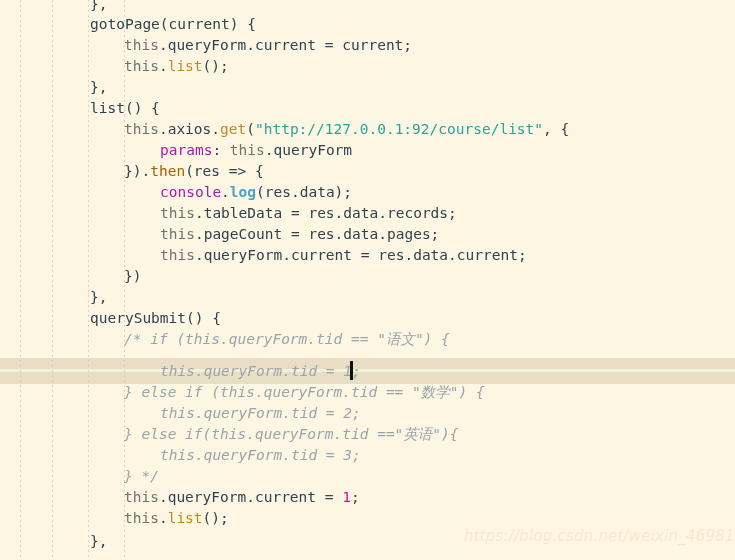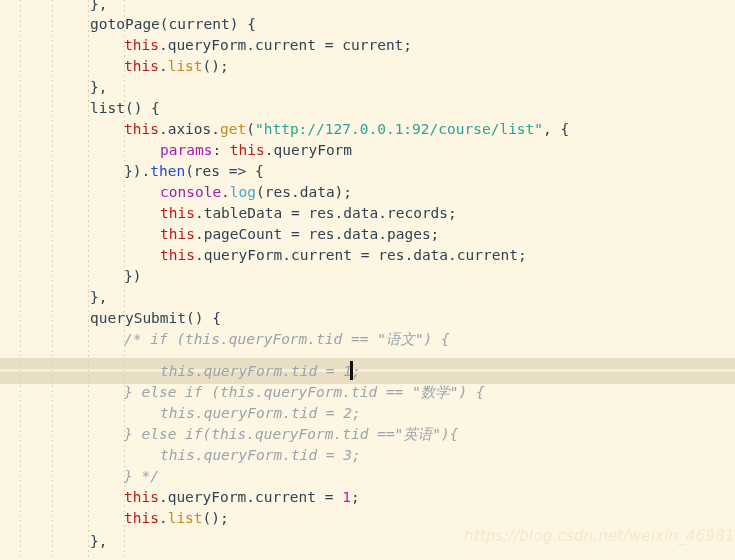--- a/index.html
+++ b/index.html
@@ -66,28 +66,28 @@
   }
   .ln {
     height: 21px;
     line-height: 21px;
     white-space: pre;
     color: #2f4352;
   }
 
   
   .t-plain   { color: #2f4352; }
-  .t-this    { color: #b91c1c; margin-top: 25px; }
+  .t-this    { color: #737373; margin-top: 25px; }
   .t-fn      { color: #c08a27; }
   .t-obj     { color: #a21caf; }
-  .t-prop    { color: #4ba3cc; }
+  .t-prop    { color: #4ba3cc; font-weight: bold; }
   .t-str     { color: #2aa39a; }
   .t-num     { color: #c3179a; }
   .t-comment { color: #9aa4ac; font-style: italic; }
-  .t-kw      { color: #1d4ed8; }
+  .t-kw      { color: #a16207; }
 
   
   .caret {
     position: absolute;
     width: 3px;
     height: 19px;
     background: #10100c;
     z-index: 5;
   }
 

